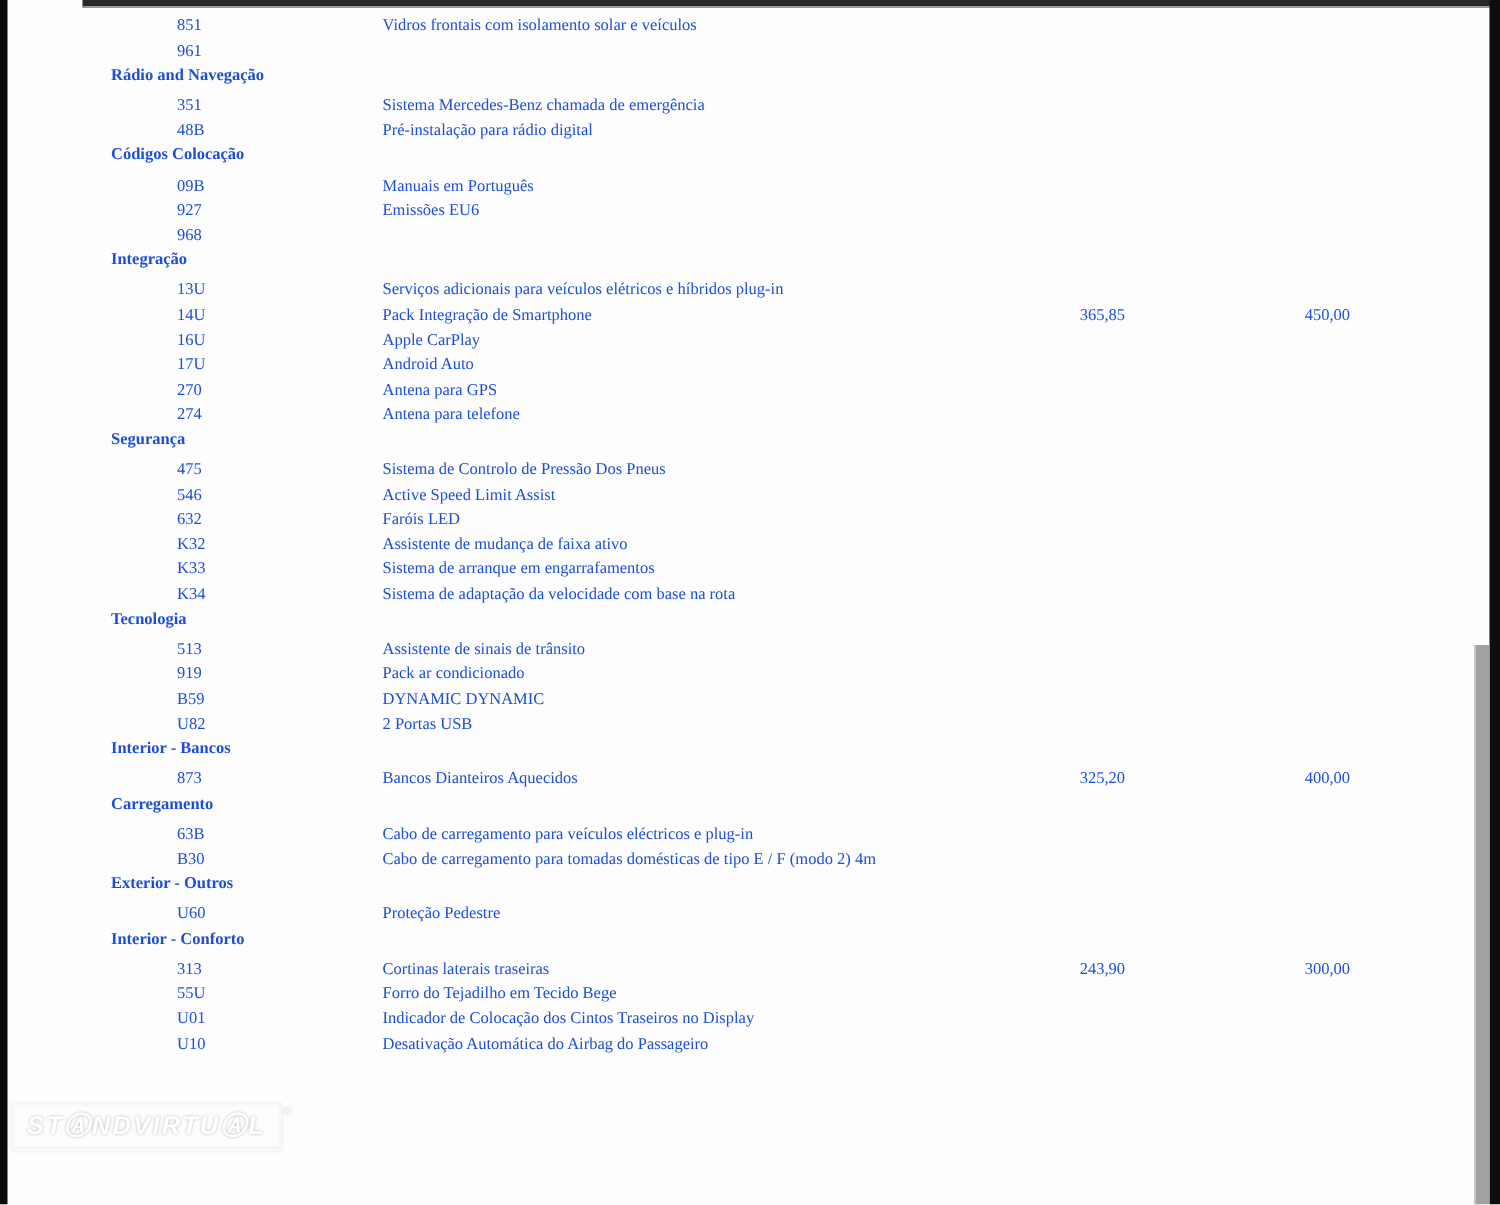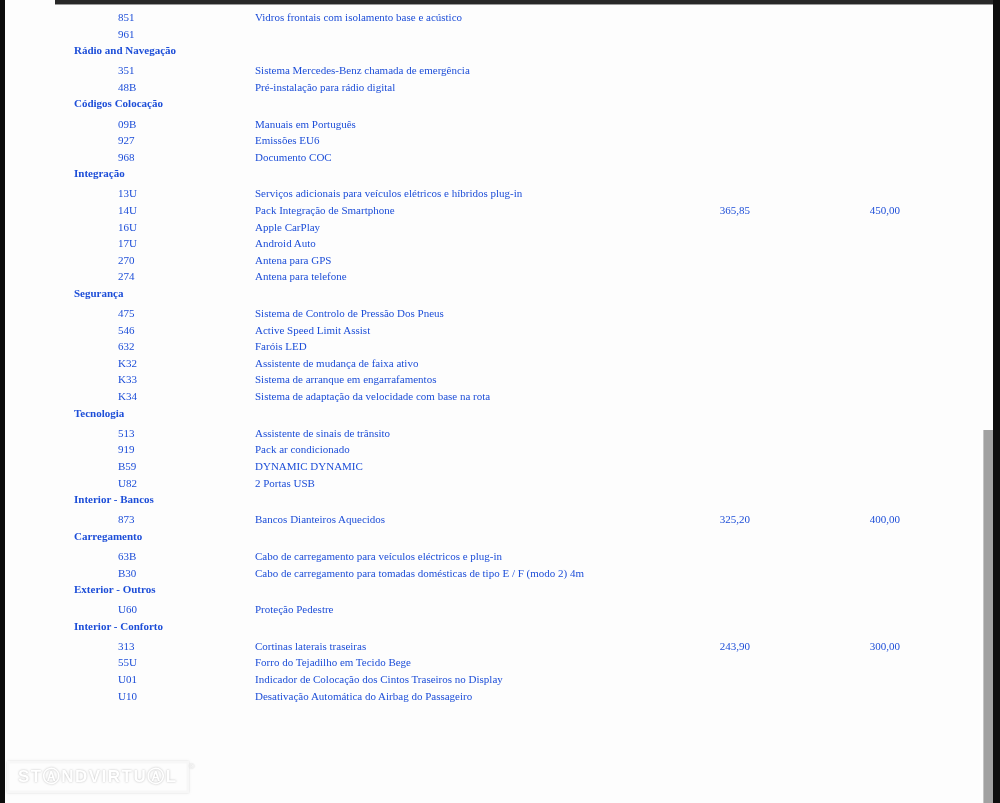--- a/index.html
+++ b/index.html
@@ -56,54 +56,55 @@
     align-items: flex-start;
     padding-left: 118px;
   }
   .cell-code  { width: 137px; flex: 0 0 137px; }
   .cell-desc  { width: 362px; flex: 0 0 362px; }
   .cell-p1    { width: 133px; flex: 0 0 133px; text-align: right; }
   .cell-p2    { width: 150px; flex: 0 0 150px; text-align: right; }
   
   .watermark {
     position: absolute;
-    left: 7px; top: 761px;
+    left: 7px; top: 735px;
     height: 22px;
     padding: 3px 9px 3px 9px;
     border: 2px solid #f7f7f7;
     box-shadow: 0 0 2px rgba(190,190,190,.55), inset 0 0 1px rgba(200,200,200,.5);
     color: #ffffff;
     text-shadow: 0 0 2px rgba(175,175,175,.9);
     font-family: "Liberation Sans", sans-serif;
     font-weight: bold;
     font-size: 17px;
     letter-spacing: 1.5px;
     line-height: 22px;
     white-space: nowrap;
     user-select: none;
+    font-style: italic;
   }
   .watermark .reg {
     position: absolute;
     top: -7px; right: -8px;
     font-size: 8px;
     letter-spacing: 0;
     text-shadow: 0 0 1px rgba(180,180,180,.9);
   }
 </style>
 </head>
 <body>
 
 <div id="stage">
 
   <div id="doc">
   <div class="section">
 
   <div class="opt-row">
     <div class="cell-code">851</div>
-    <div class="cell-desc">Vidros frontais com isolamento base e acústico</div>
+    <div class="cell-desc">Vidros frontais com isolamento solar e veículos</div>
     <div class="cell-p1"></div>
     <div class="cell-p2"></div>
   </div>
 
   <div class="opt-row">
     <div class="cell-code">961</div>
     <div class="cell-p1"></div>
     <div class="cell-p2"></div>
   </div>
 </div>
@@ -138,21 +139,20 @@
 
   <div class="opt-row">
     <div class="cell-code">927</div>
     <div class="cell-desc">Emissões EU6</div>
     <div class="cell-p1"></div>
     <div class="cell-p2"></div>
   </div>
 
   <div class="opt-row">
     <div class="cell-code">968</div>
-    <div class="cell-desc">Documento COC</div>
     <div class="cell-p1"></div>
     <div class="cell-p2"></div>
   </div>
 </div>
 
   <div class="section">
     <div class="section-header">Integração</div>
 
   <div class="opt-row">
     <div class="cell-code">13U</div>

